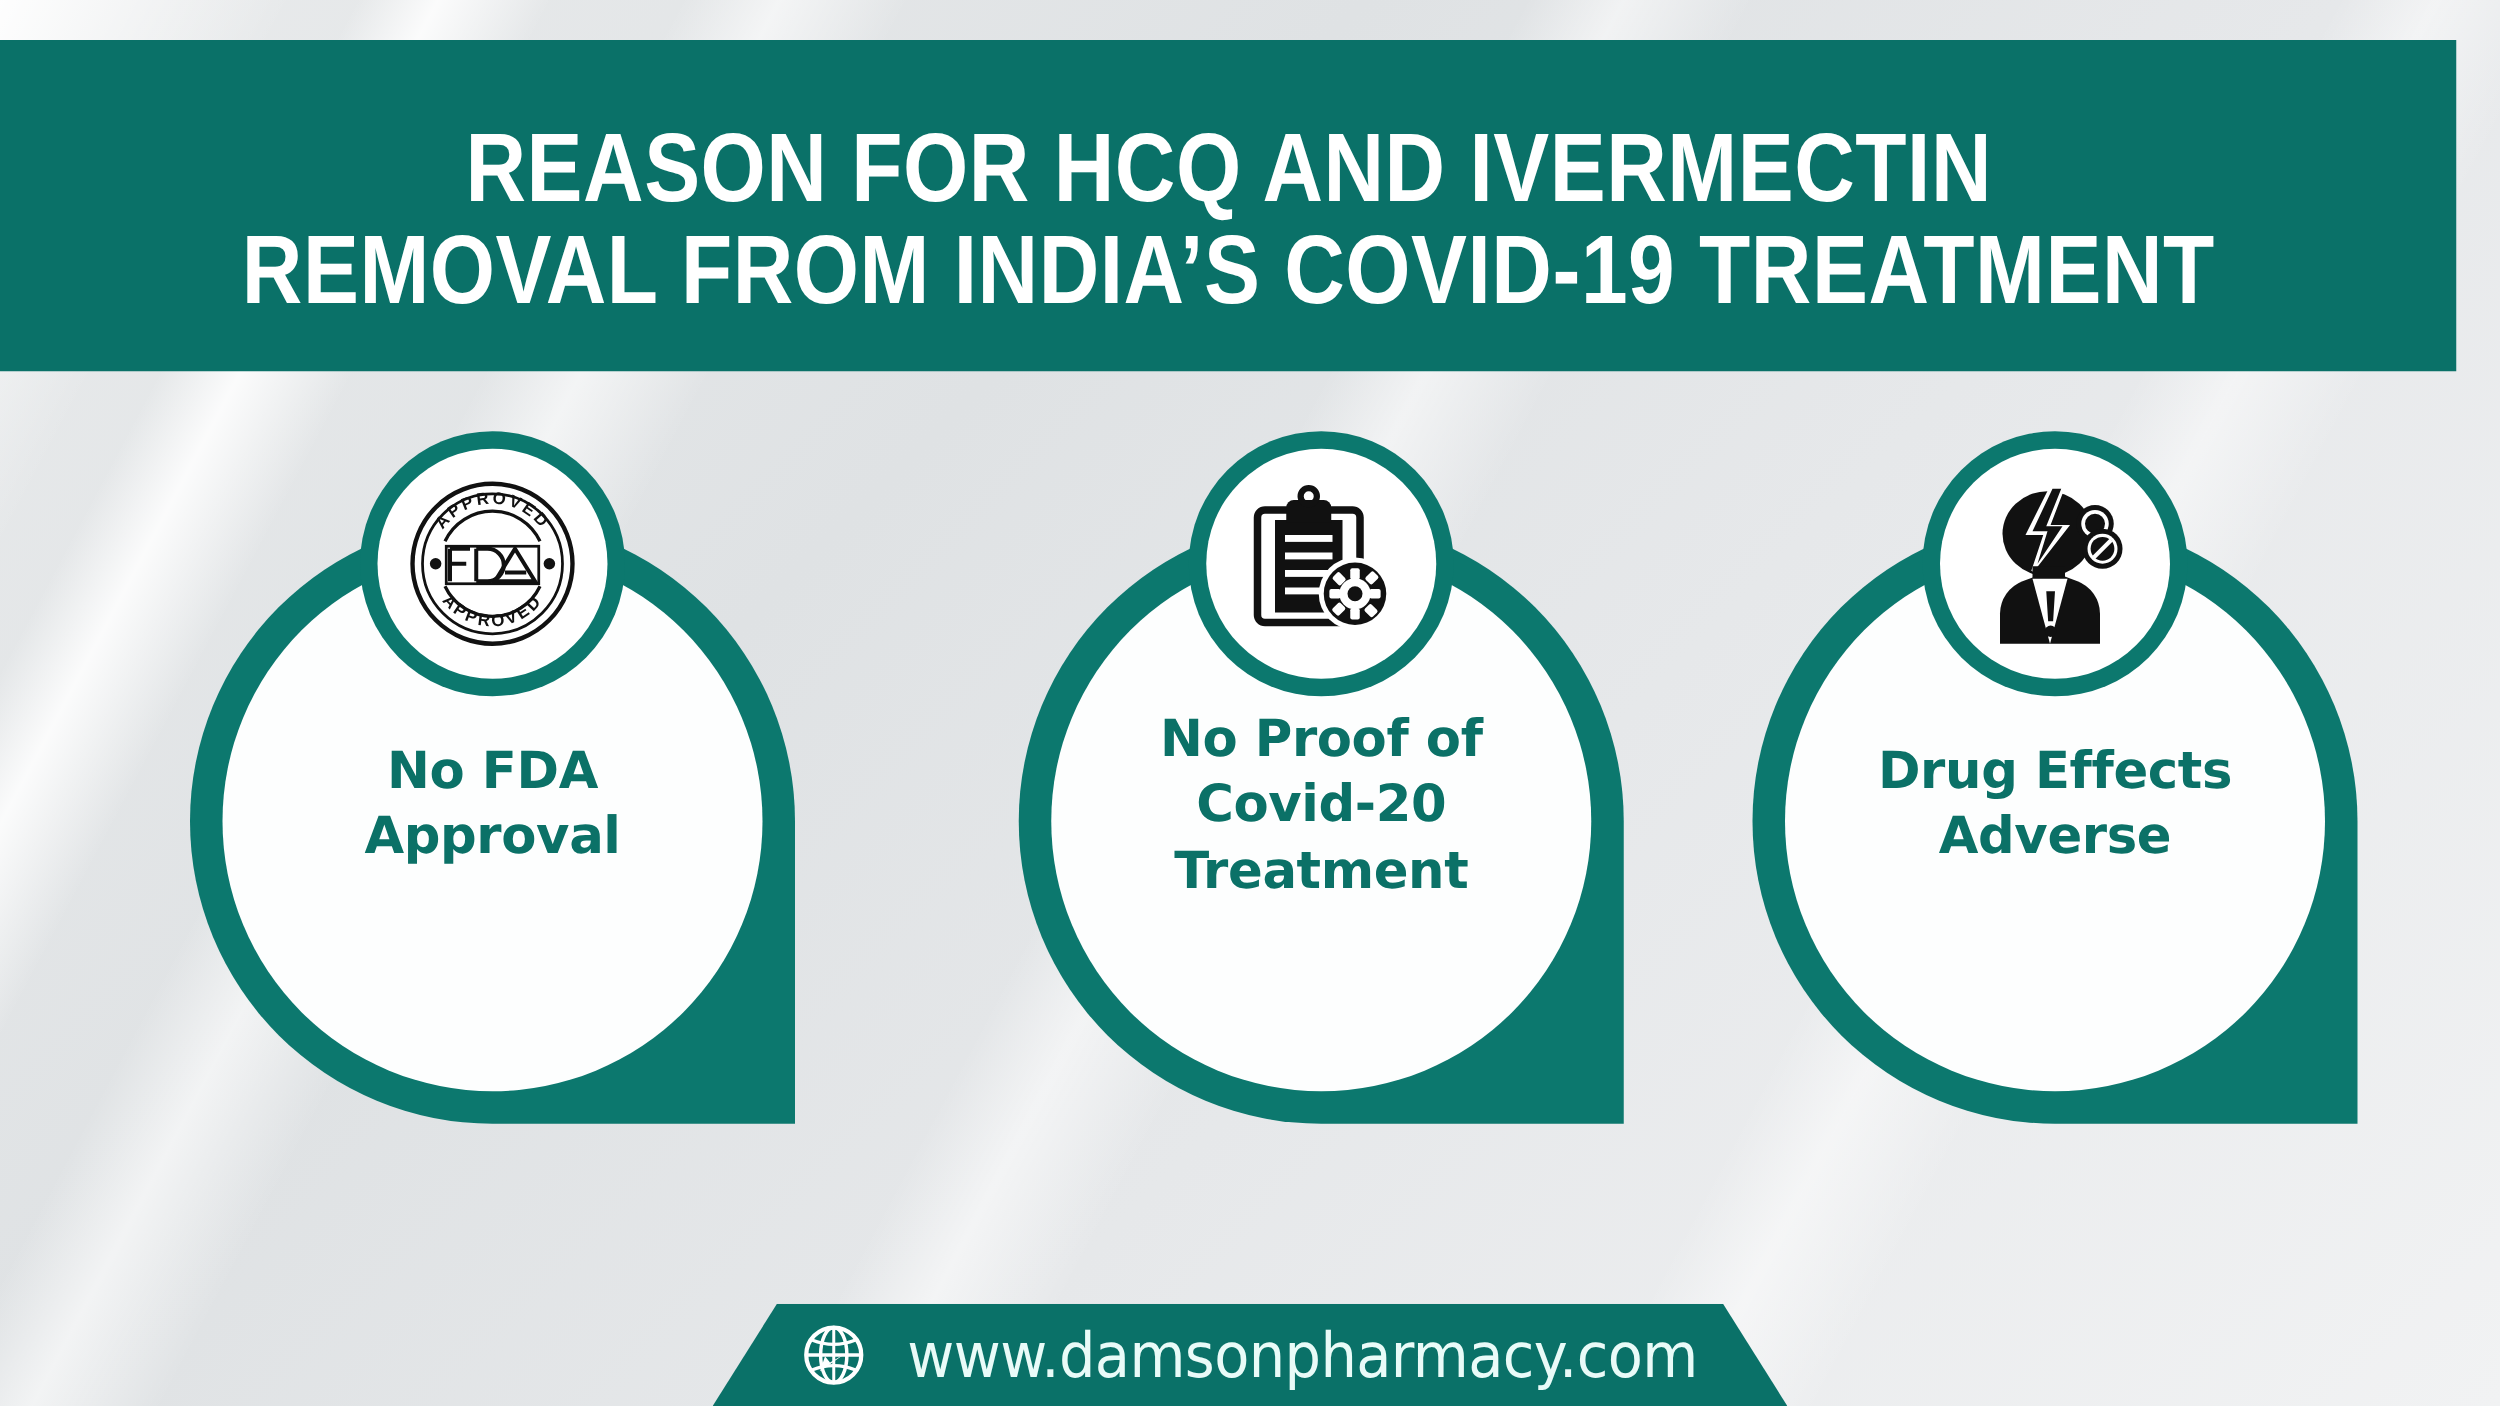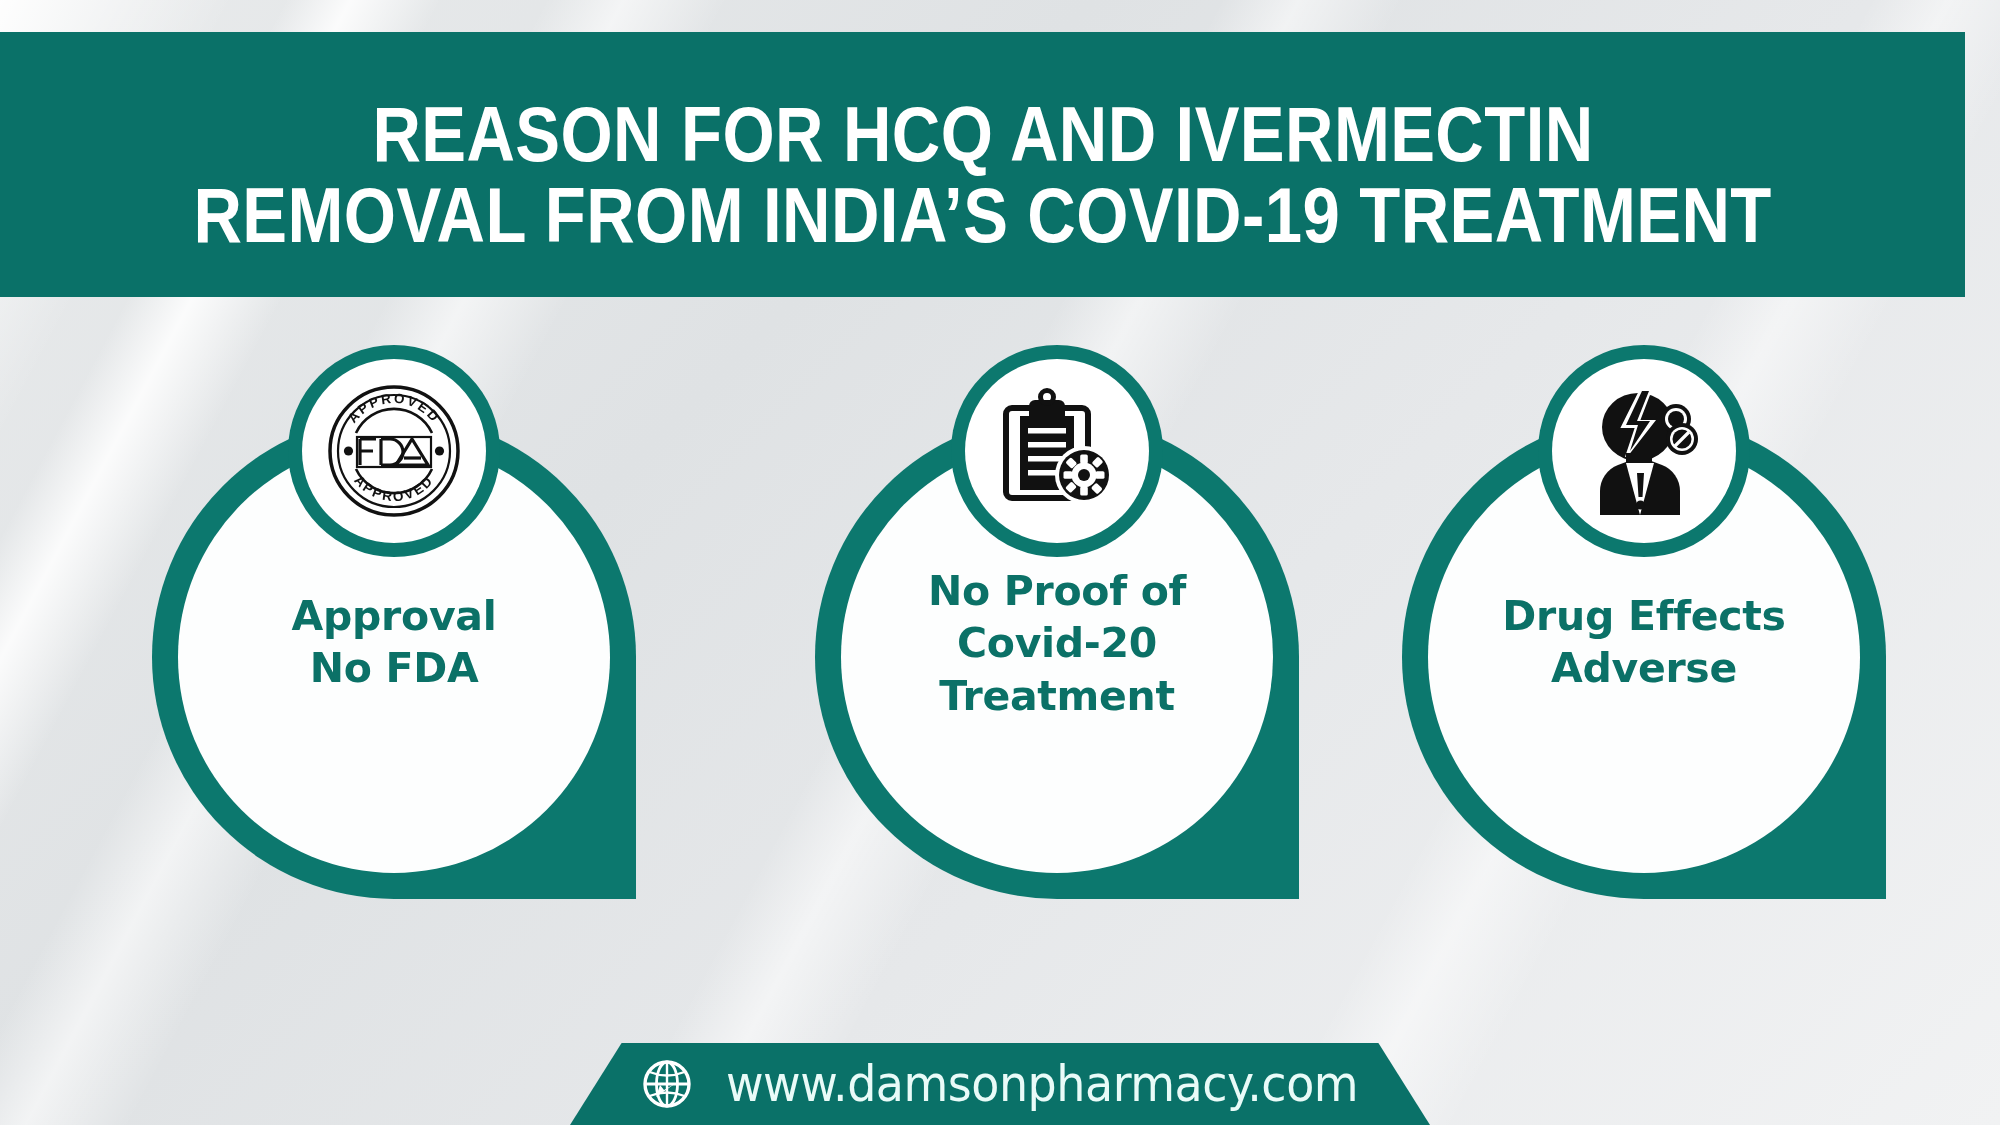--- a/index.html
+++ b/index.html
@@ -209,22 +209,22 @@
 
               <path d="M 88,58 L 104,84 L 72,84 Z"></path>
               <path d="M 80,77 L 97,77"></path>
             </g>
             <rect x="33" y="56" width="74" height="30" fill="none" stroke="#111" stroke-width="2.2"></rect>
           </svg>
         </div>
       </div>
 
       <div class="card-label">
+        <span class="ln">No FDA</span>
         <span class="ln">Approval</span>
-        <span class="ln">No FDA</span>
       </div>
     </div>
 
     <div class="card c1">
       <div class="card-outer"></div>
       <div class="card-inner"></div>
 
       <div class="icon-bubble">
         <div class="icon-bubble-inner">
           <svg width="130" height="130" viewBox="0 0 130 130">

